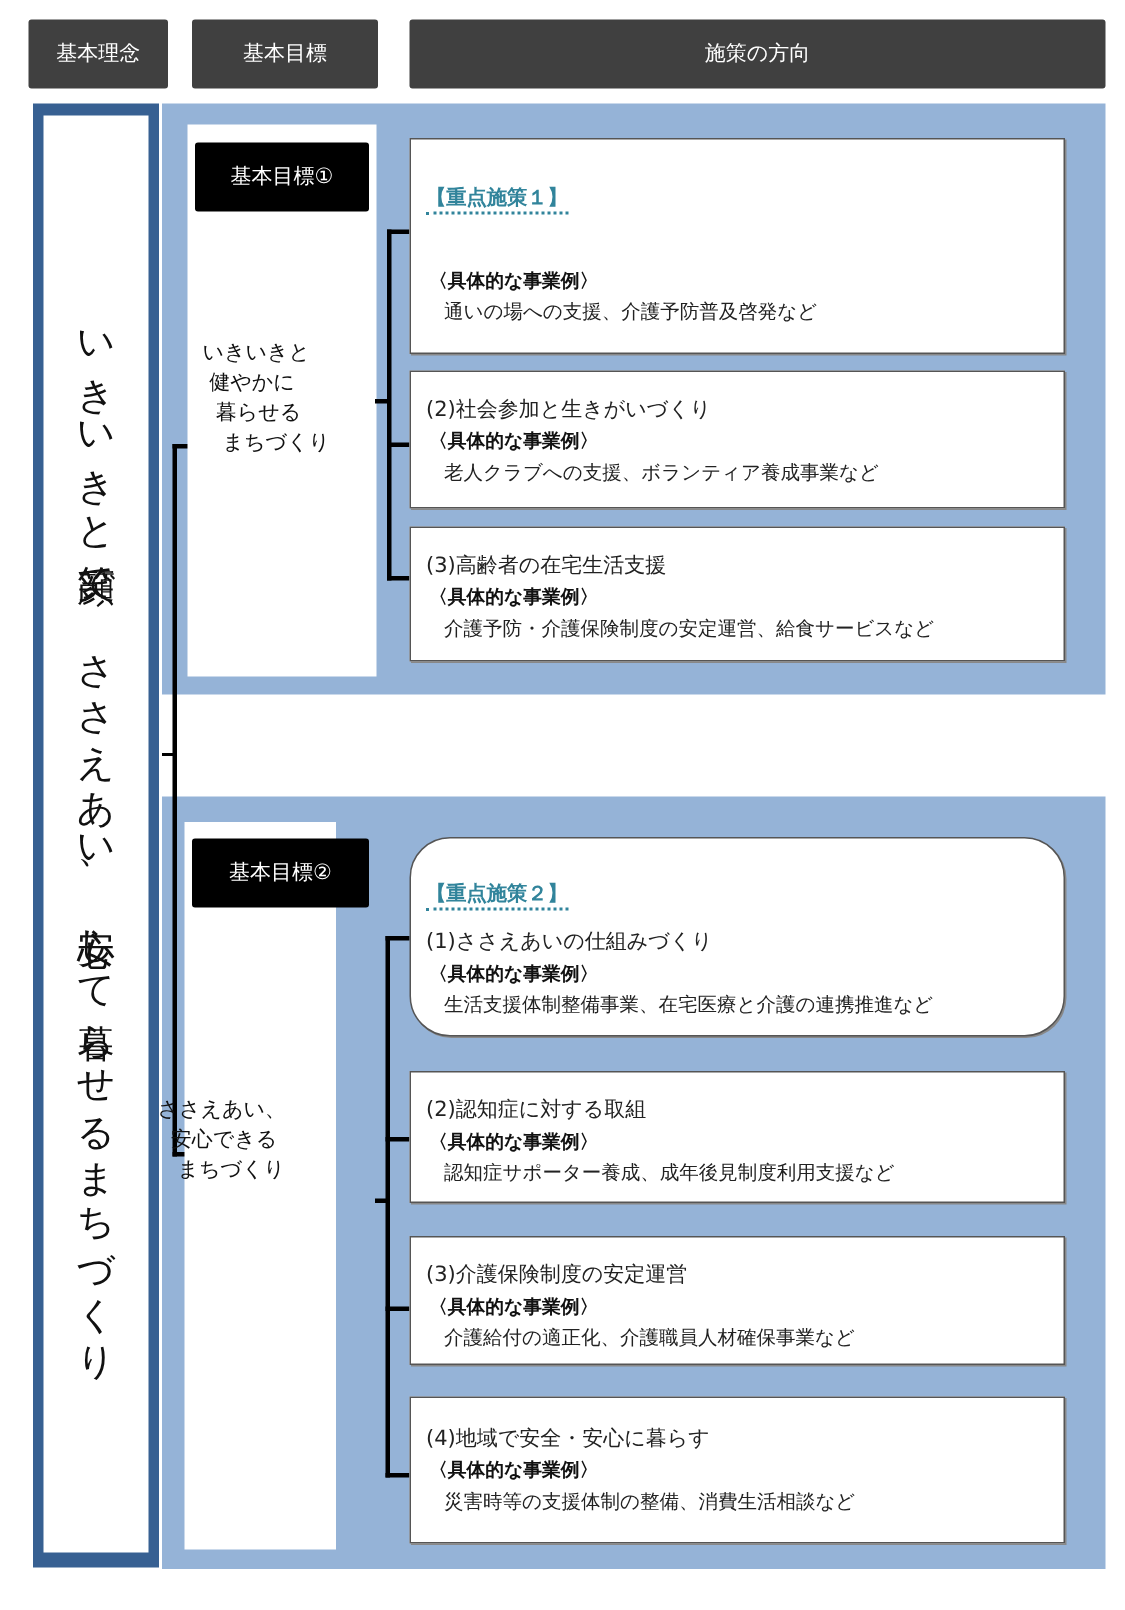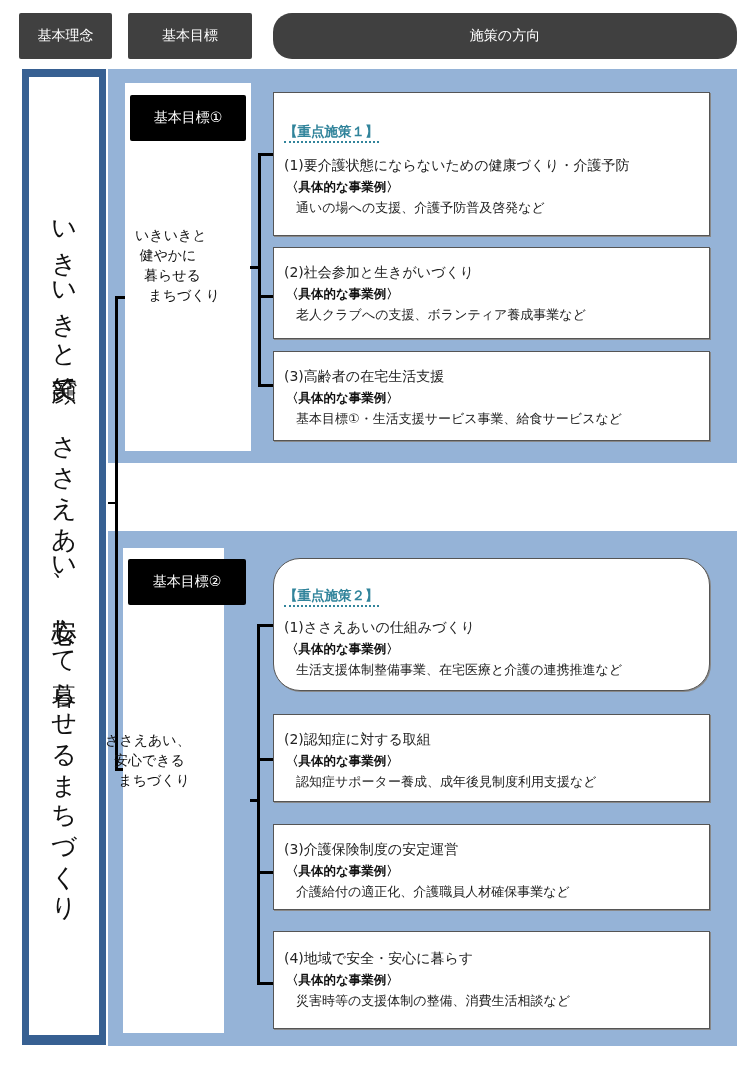--- a/index.html
+++ b/index.html
@@ -22,21 +22,21 @@
   .pex { position:absolute; left:22px; font-size:13px; color:#222; white-space:nowrap; }
   .focus { position:absolute; left:10px; font-size:13.5px; color:#31849b;
            border-bottom:2px dotted #31849b; padding-bottom:0px; white-space:nowrap;font-weight:bold; }
   .line { background:#000; position:absolute; }
 </style>
 </head>
 <body>
 
 <div class="abs hdr" style="left:19px;top:13px;width:93px;height:46px;">基本理念</div>
 <div class="abs hdr" style="left:128px;top:13px;width:124px;height:46px;">基本目標</div>
-<div class="abs hdr" style="left:273px;top:13px;width:464px;height:46px;border-radius:19px;">施策の方向</div>
+<div class="abs hdr" style="left:273px;top:13px;width:464px;height:46px;">施策の方向</div>
 
 <div class="abs philo-outer" style="left:22px;top:69px;width:84px;height:976px;">
   <div class="abs philo-inner" style="left:7px;top:8px;width:70px;height:958px;">
     <span class="vtext">いきいきと笑顔で、ささえあい、安心して暮らせるまちづくり</span>
   </div>
 </div>
 
 <div class="abs blue" style="left:108px;top:69px;width:629px;height:394px;"></div>
 <div class="abs blue" style="left:108px;top:531px;width:629px;height:515px;"></div>
 
@@ -54,33 +54,32 @@
 </div>
 
 <div class="line" style="left:250px;top:266px;width:10px;height:3px;"></div>
 <div class="line" style="left:258px;top:153px;width:3px;height:234px;"></div>
 <div class="line" style="left:258px;top:153px;width:15px;height:3px;"></div>
 <div class="line" style="left:258px;top:295px;width:15px;height:3px;"></div>
 <div class="line" style="left:258px;top:384px;width:15px;height:3px;"></div>
 
 <div class="abs pbox" style="left:273px;top:92px;width:437px;height:144px;">
   <span class="focus" style="top:30px;">【重点施策１】</span>
-  <span class="ptitle" style="top:64px;">(1)要介護状態にならないための健康づくり・介護予防</span>
   <span class="plabel" style="top:86px;">〈具体的な事業例〉</span>
   <span class="pex" style="top:106px;">通いの場への支援、介護予防普及啓発など</span>
 </div>
 <div class="abs pbox" style="left:273px;top:247px;width:437px;height:92px;">
   <span class="ptitle" style="top:16px;">(2)社会参加と生きがいづくり</span>
   <span class="plabel" style="top:38px;">〈具体的な事業例〉</span>
   <span class="pex" style="top:58px;">老人クラブへの支援、ボランティア養成事業など</span>
 </div>
 <div class="abs pbox" style="left:273px;top:351px;width:437px;height:90px;">
   <span class="ptitle" style="top:16px;">(3)高齢者の在宅生活支援</span>
   <span class="plabel" style="top:38px;">〈具体的な事業例〉</span>
-  <span class="pex" style="top:58px;">基本目標①・生活支援サービス事業、給食サービスなど</span>
+  <span class="pex" style="top:58px;">介護予防・介護保険制度の安定運営、給食サービスなど</span>
 </div>
 
 <div class="abs goalcol" style="left:123px;top:548px;width:101px;height:485px;">
   <div class="abs goal-badge" style="left:5px;top:11px;width:118px;height:46px;">基本目標②</div>
   <div class="abs goal-text" style="left:-18px;top:182px;">ささえあい、
   安心できる
    まちづくり</div>
 </div>
 
 <div class="line" style="left:250px;top:799px;width:10px;height:3px;"></div>

